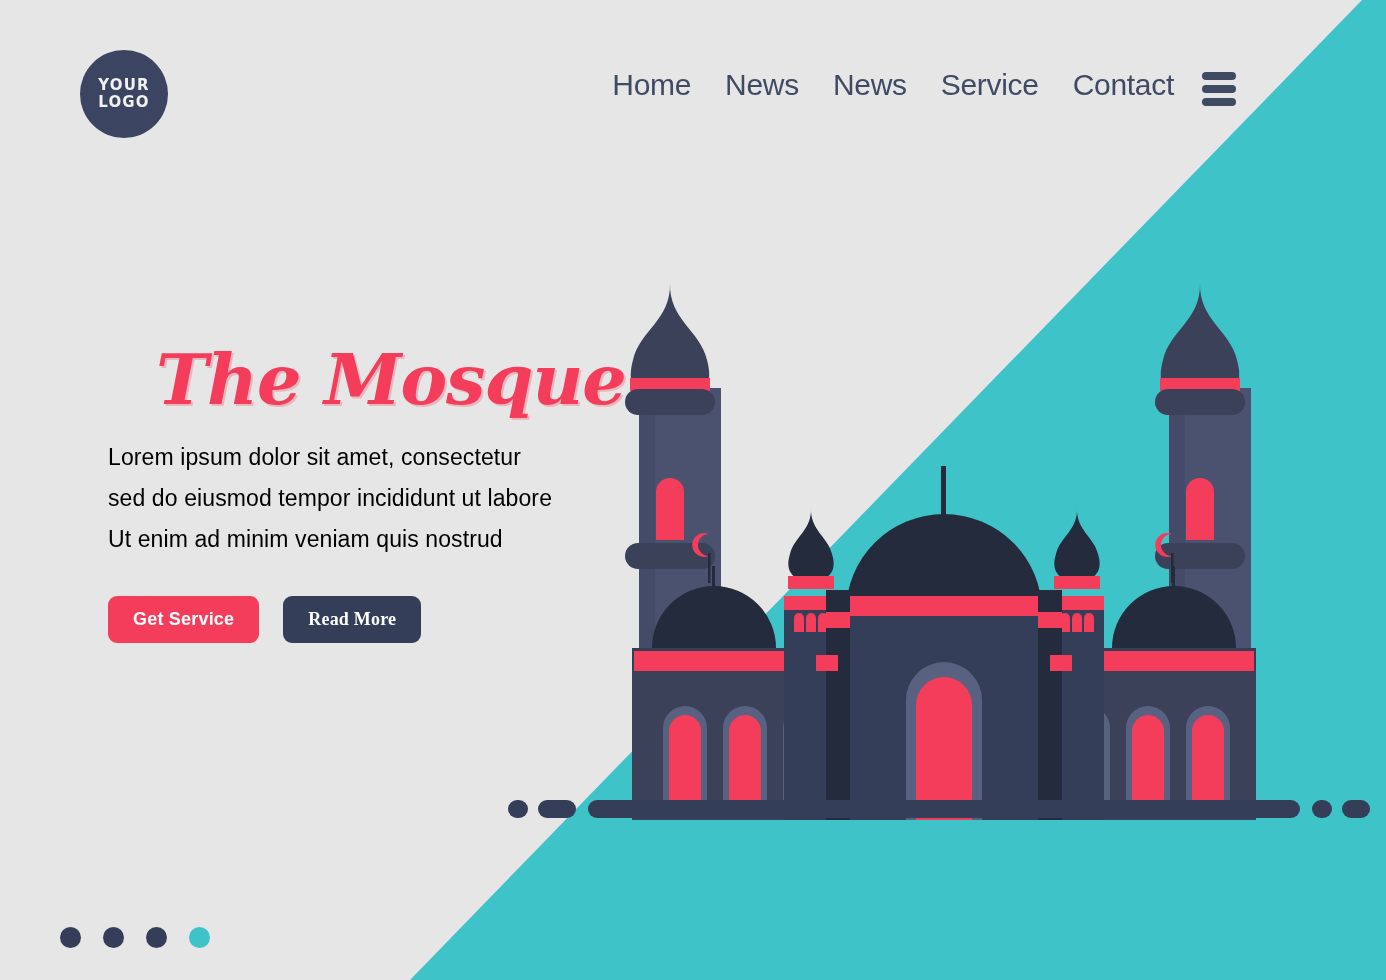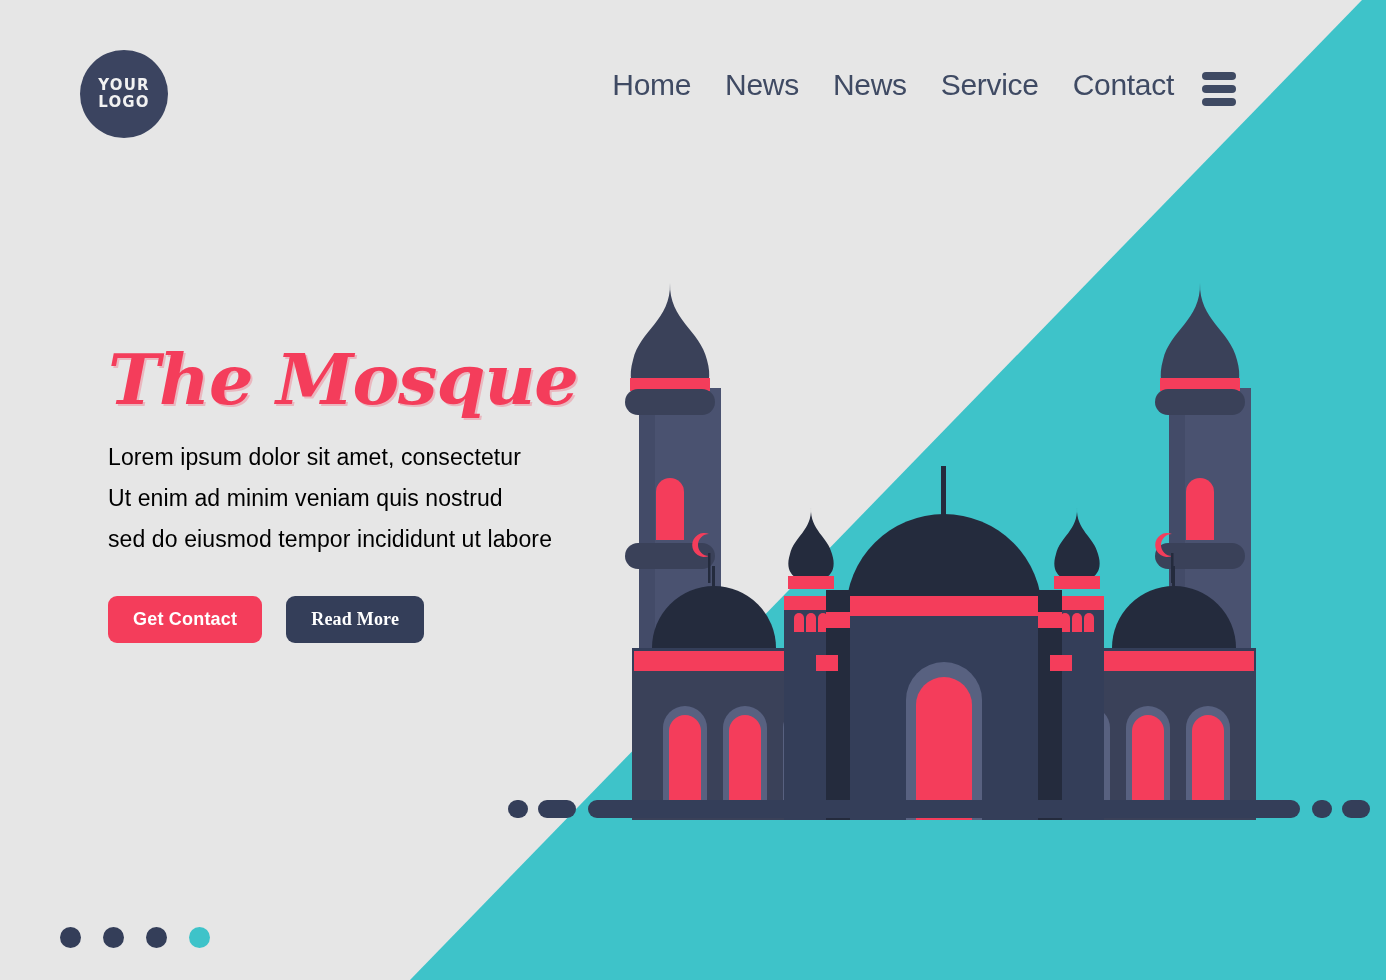--- a/index.html
+++ b/index.html
@@ -79,20 +79,21 @@
   .hero-title {
     font-family:"DejaVu Serif", serif;
     font-size:70px;
     font-weight:bold;
     font-style:italic;
     color:#F43D5B;
     line-height:1;
     letter-spacing:-1px;
     text-shadow:2px 2px 0 rgba(244,61,91,0.28);
     margin-bottom:22px;
+    margin-left:48px;
   }
   .hero-desc {
     color:#000000;
     font-size:23px;
     line-height:1.78;
     font-weight:400;
     letter-spacing:0.1px;
   }
   .hero-buttons {
     margin-top:36px;
@@ -298,25 +299,25 @@
       <span></span>
       <span></span>
       <span></span>
     </div>
   </div>
 
   <div class="hero">
     <h1 class="hero-title">The Mosque</h1>
     <div class="hero-desc">
       <div>Lorem ipsum dolor sit amet, consectetur</div>
+      <div>sed do eiusmod tempor incididunt ut labore</div>
       <div>Ut enim ad minim veniam quis nostrud</div>
-      <div>sed do eiusmod tempor incididunt ut labore</div>
     </div>
     <div class="hero-buttons">
-      <button class="btn btn-primary">Get Contact</button>
+      <button class="btn btn-primary">Get Service</button>
       <button class="btn btn-secondary">Read More</button>
     </div>
   </div>
 
   <div class="pager">
     <span class="dot"></span>
     <span class="dot"></span>
     <span class="dot"></span>
     <span class="dot active"></span>
   </div>

